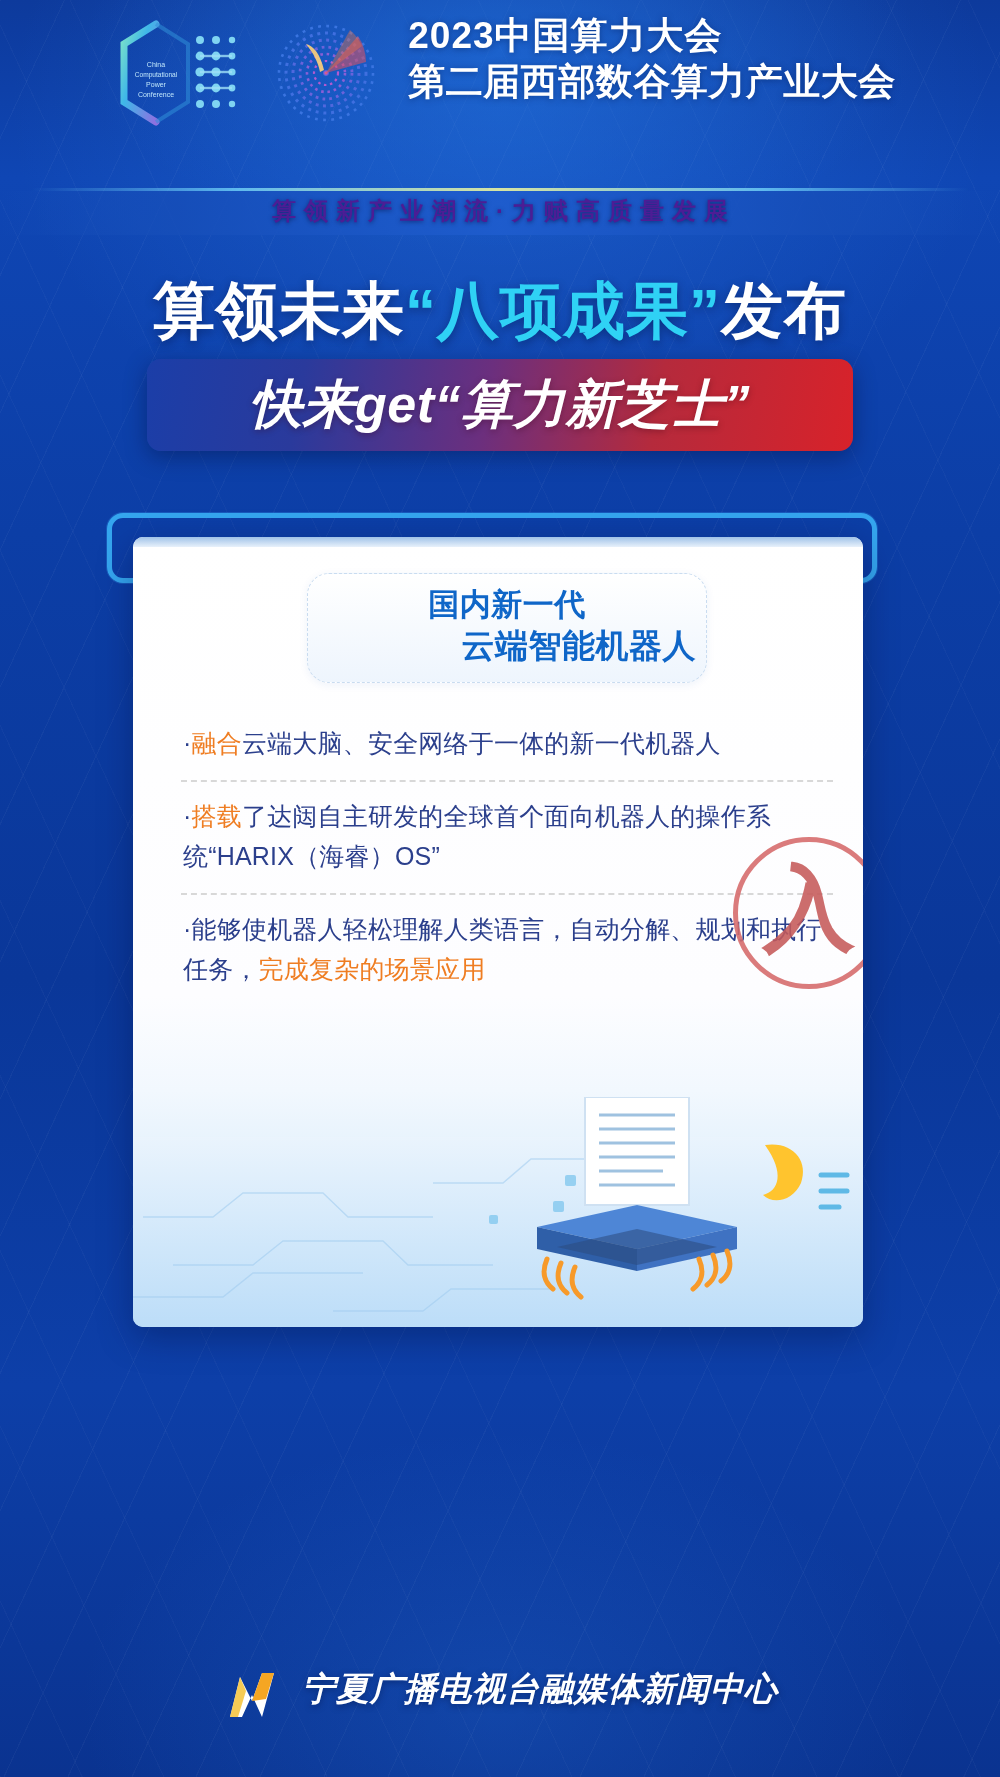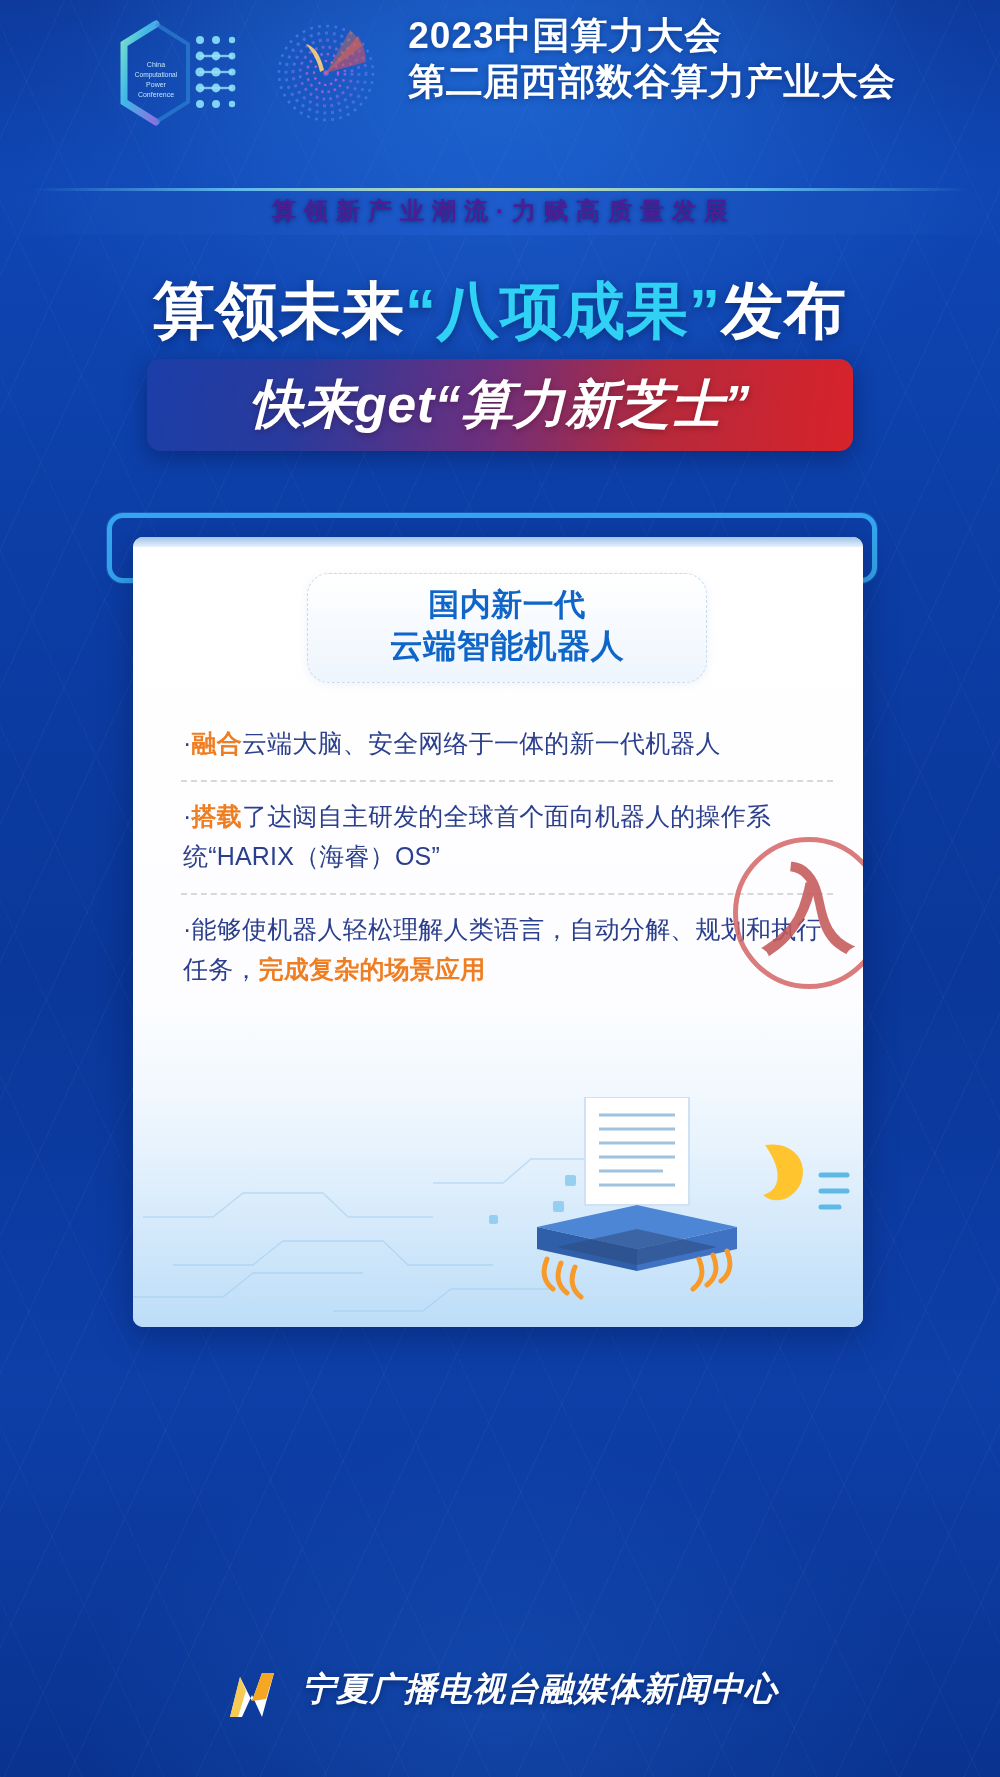--- a/index.html
+++ b/index.html
@@ -132,29 +132,29 @@
     border: 1px dashed #c9dcf0;
     border-radius: 22px;
     padding: 12px 10px 16px;
     text-align: center;
     box-shadow: 0 2px 8px rgba(30,90,180,.07);
   }
   .pill-line {
     color: #0f66c8; font-weight: bold; font-size: 31px; line-height: 1.25;
     letter-spacing: .5px;
   }
-  .pill-line.l2 { font-size: 33px; }
+  .pill-line.l2 { font-size: 33px; text-align: right; }
 
   .bullets { position: relative; z-index: 3; margin-top: 26px; }
   .bullet {
     font-size: 25px; line-height: 1.62; color: #2b3f8c;
     letter-spacing: .2px; padding: 14px 2px 16px;
   }
   .bullet + .bullet { border-top: 2px dashed #d8d8d8; }
-  .hl { color: #ef7d22; font-weight: bold; }
+  .hl { color: #ef7d22; font-weight: normal; }
   .dot { color: #2b3f8c; }
 
   
   .stamp {
     position: absolute; z-index: 4;
     left: 600px; top: 300px;
     width: 152px; height: 152px;
     border: 5px solid #d66a6a; border-radius: 50%;
     opacity: .88;
     display:flex; align-items:center; justify-content:center;

